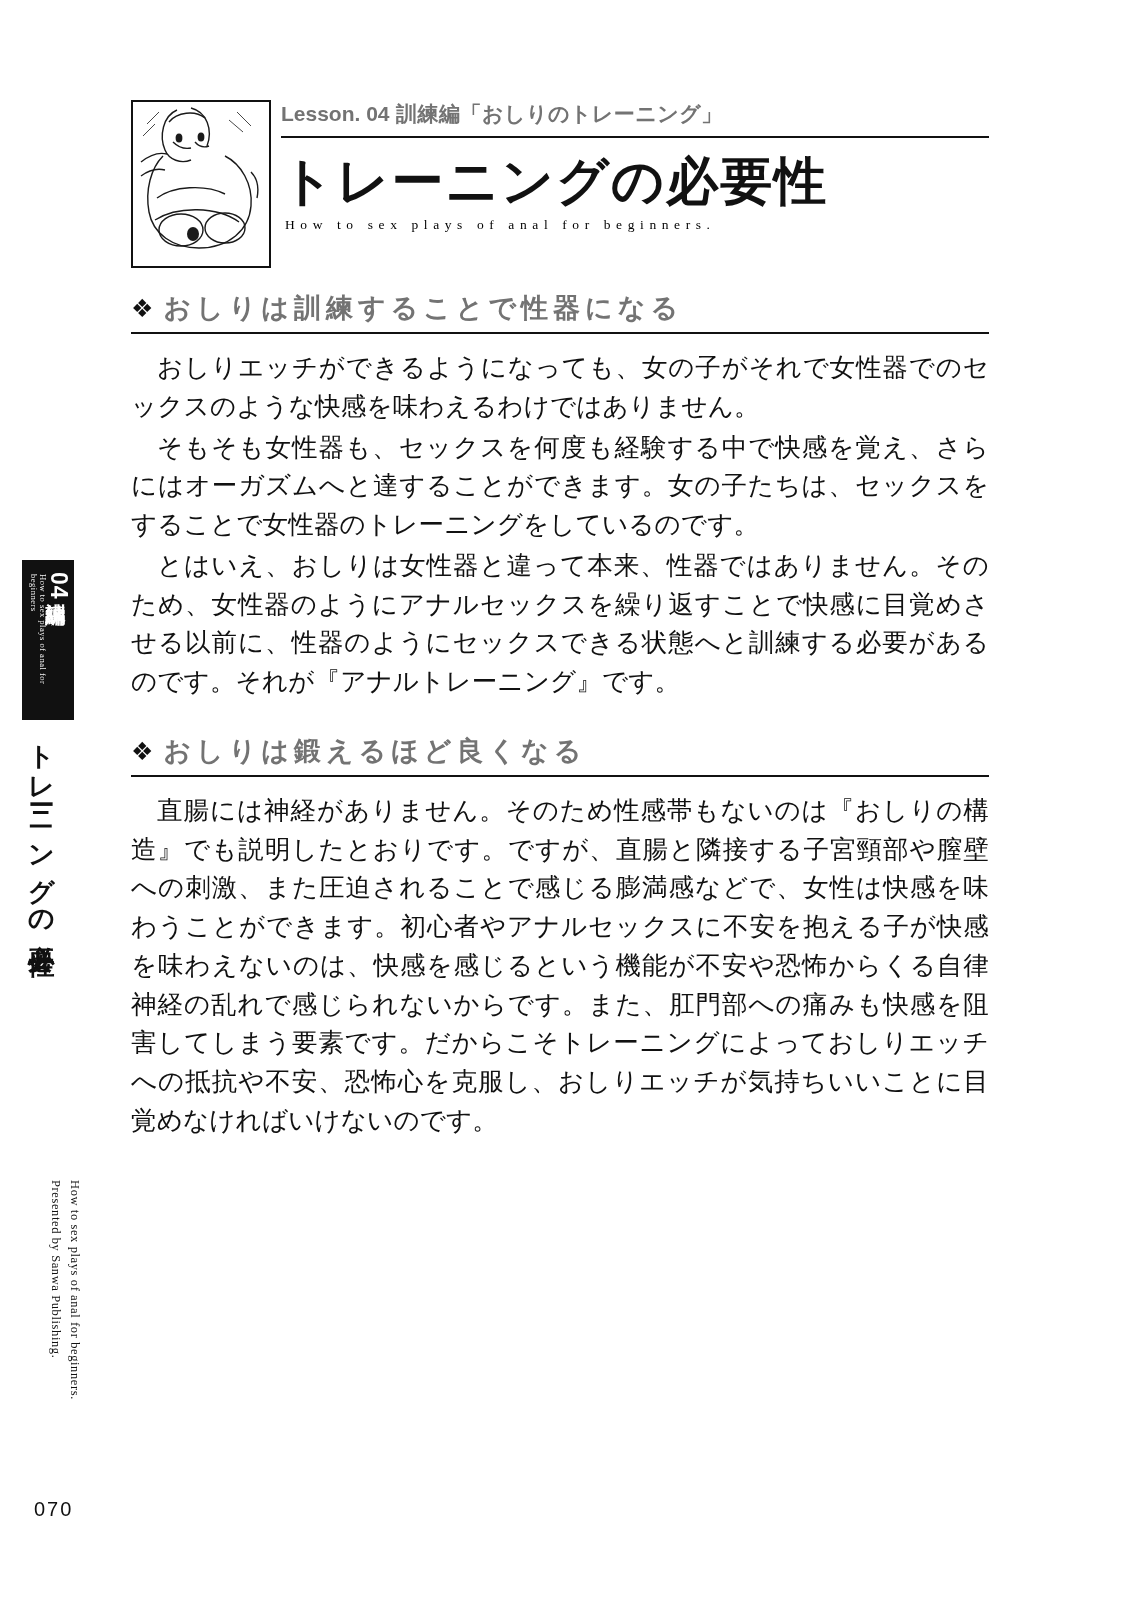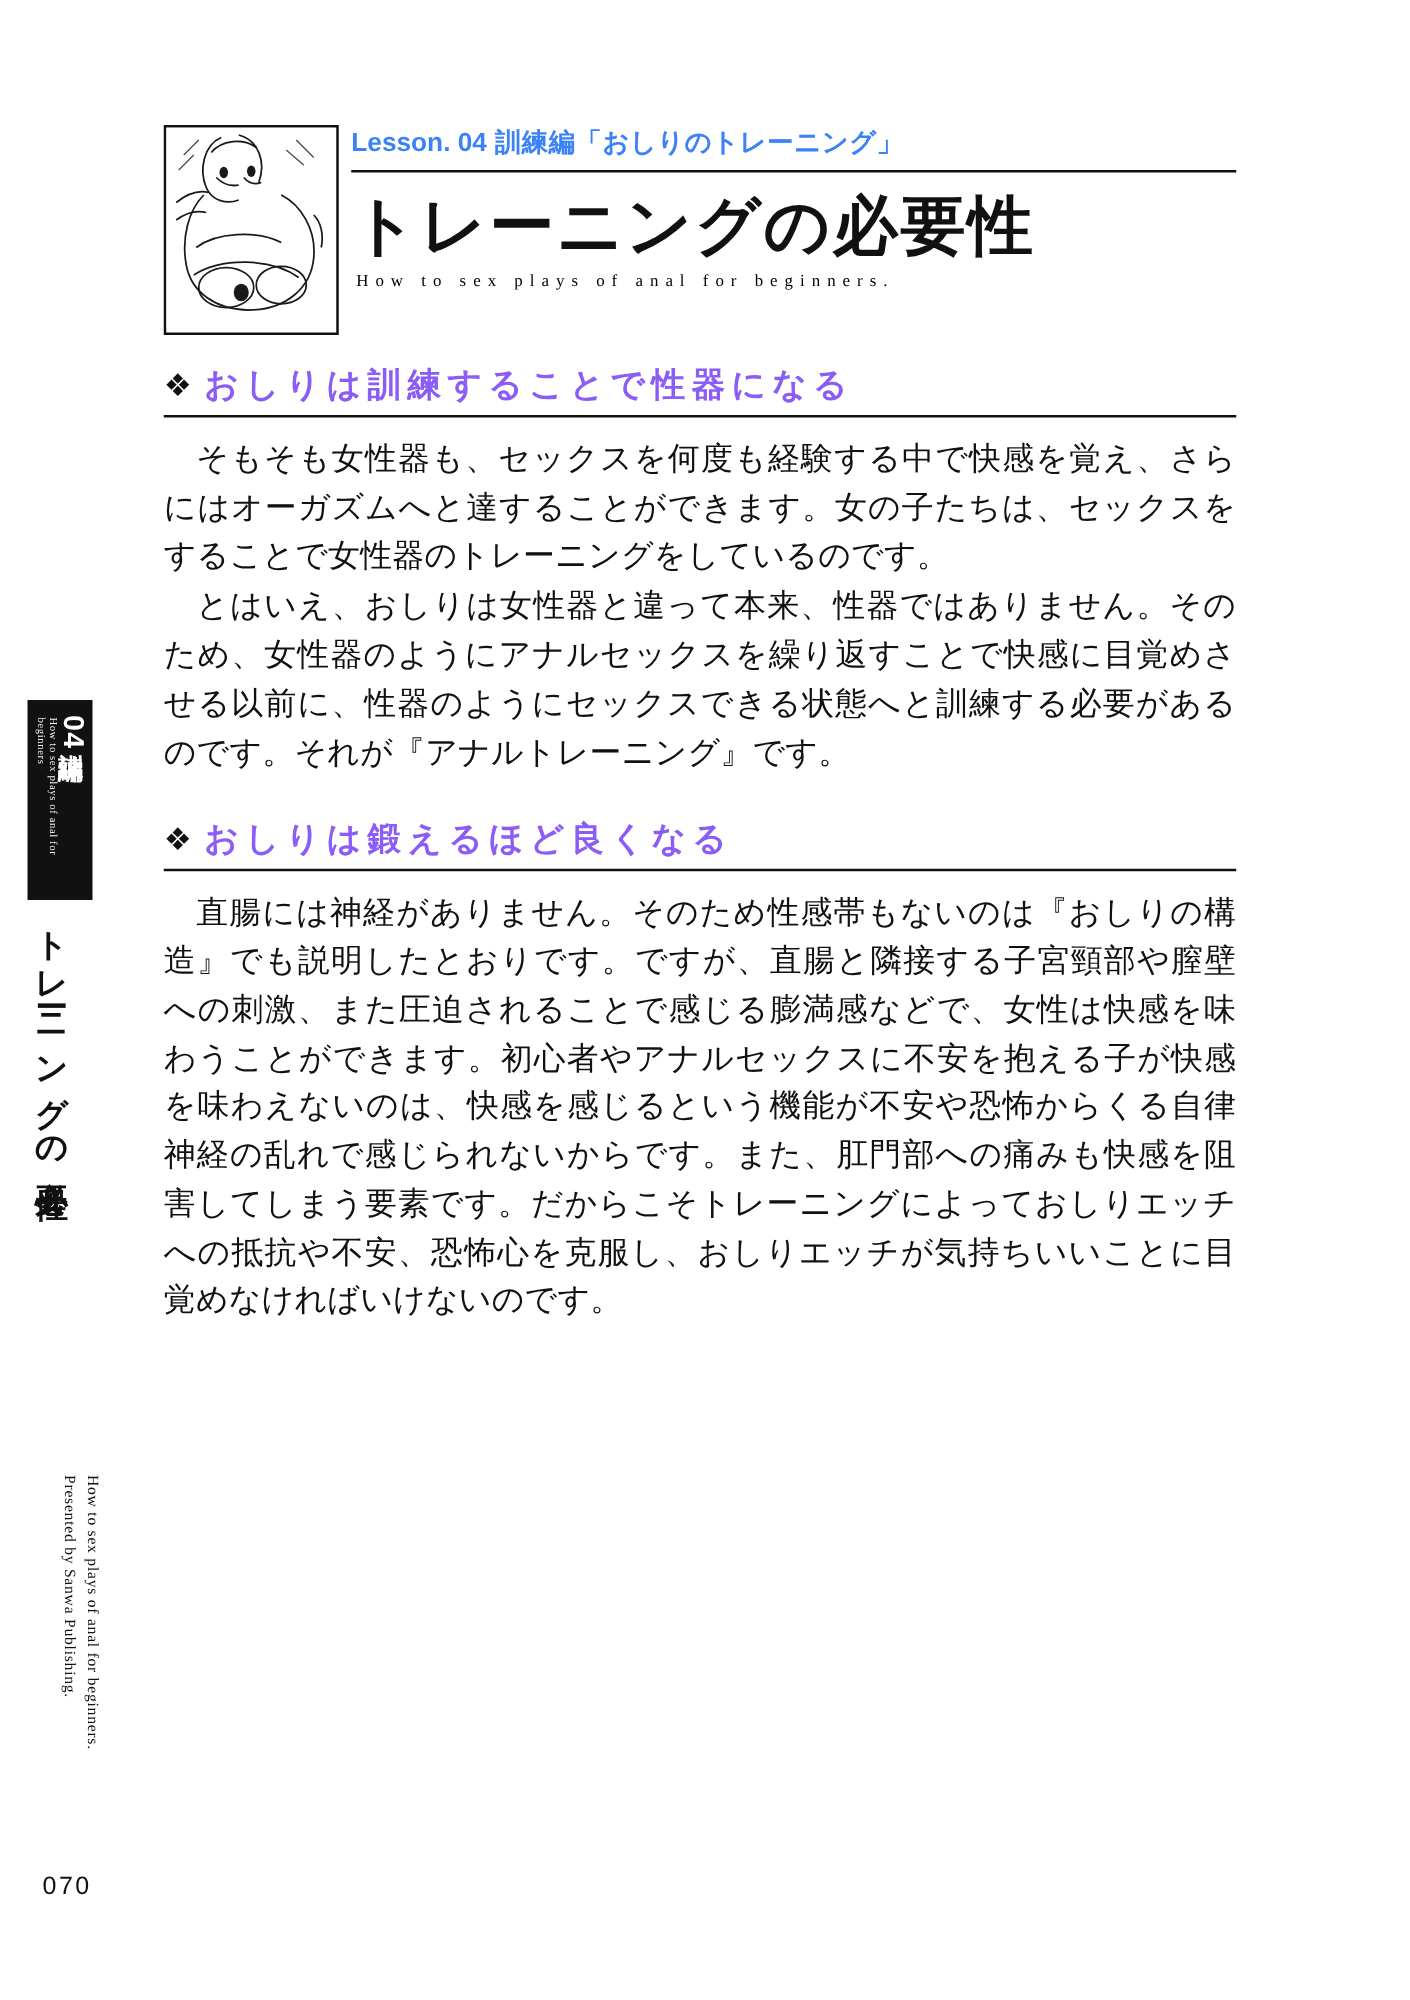--- a/index.html
+++ b/index.html
@@ -125,21 +125,21 @@
     top: 0;
     right: 0;
   }
   .lesson-line {
     font-family: "Liberation Sans", sans-serif;
     font-size: 21px;
     font-weight: bold;
     letter-spacing: 0.5px;
     padding-bottom: 8px;
     border-bottom: 2px solid #111111;
-    color: #3b82f6;
+    color: #737373;
   }
   .lesson-line .lesson-label { letter-spacing: 0px; }
   .title-main {
     font-family: "Liberation Sans", sans-serif;
     font-size: 52px;
     font-weight: bold;
     letter-spacing: 2px;
     margin-top: 16px;
     line-height: 1.05;
     color: #111111;
@@ -172,21 +172,21 @@
     font-size: 25px;
     line-height: 1;
     margin-right: 10px;
     color: #111111;
   }
   .section-heading .label {
     font-family: "Liberation Sans", sans-serif;
     font-size: 27px;
     font-weight: bold;
     letter-spacing: 5px;
-    color: #8b5cf6;
+    color: #737373;
     text-align: right;
   }
   p.para {
     font-family: "Liberation Sans", sans-serif;
     font-size: 25.5px;
     line-height: 1.52;
     margin: 0 0 2px 0;
     text-indent: 26px;
     letter-spacing: 0.2px;
     color: #111111;
@@ -249,20 +249,21 @@
       <div class="title-sub">How to sex plays of anal for beginners.</div>
     </div>
   </div>
 
   <div class="content">
 
     <div class="section-heading">
       <span class="bullet">❖</span>
       <span class="label">おしりは訓練することで性器になる</span>
     </div>
+    <p class="para">おしりエッチができるようになっても、女の子がそれで女性器でのセックスのような快感を味わえるわけではありません。</p>
     <p class="para">そもそも女性器も、セックスを何度も経験する中で快感を覚え、さらにはオーガズムへと達することができます。女の子たちは、セックスをすることで女性器のトレーニングをしているのです。</p>
     <p class="para">とはいえ、おしりは女性器と違って本来、性器ではありません。そのため、女性器のようにアナルセックスを繰り返すことで快感に目覚めさせる以前に、性器のようにセックスできる状態へと訓練する必要があるのです。それが『アナルトレーニング』です。</p>
 
     <div class="block-gap"></div>
 
     <div class="section-heading">
       <span class="bullet">❖</span>
       <span class="label">おしりは鍛えるほど良くなる</span>
     </div>
     <p class="para">直腸には神経がありません。そのため性感帯もないのは『おしりの構造』でも説明したとおりです。ですが、直腸と隣接する子宮頸部や膣壁への刺激、また圧迫されることで感じる膨満感などで、女性は快感を味わうことができます。初心者やアナルセックスに不安を抱える子が快感を味わえないのは、快感を感じるという機能が不安や恐怖からくる自律神経の乱れで感じられないからです。また、肛門部への痛みも快感を阻害してしまう要素です。だからこそトレーニングによっておしりエッチへの抵抗や不安、恐怖心を克服し、おしりエッチが気持ちいいことに目覚めなければいけないのです。</p>

